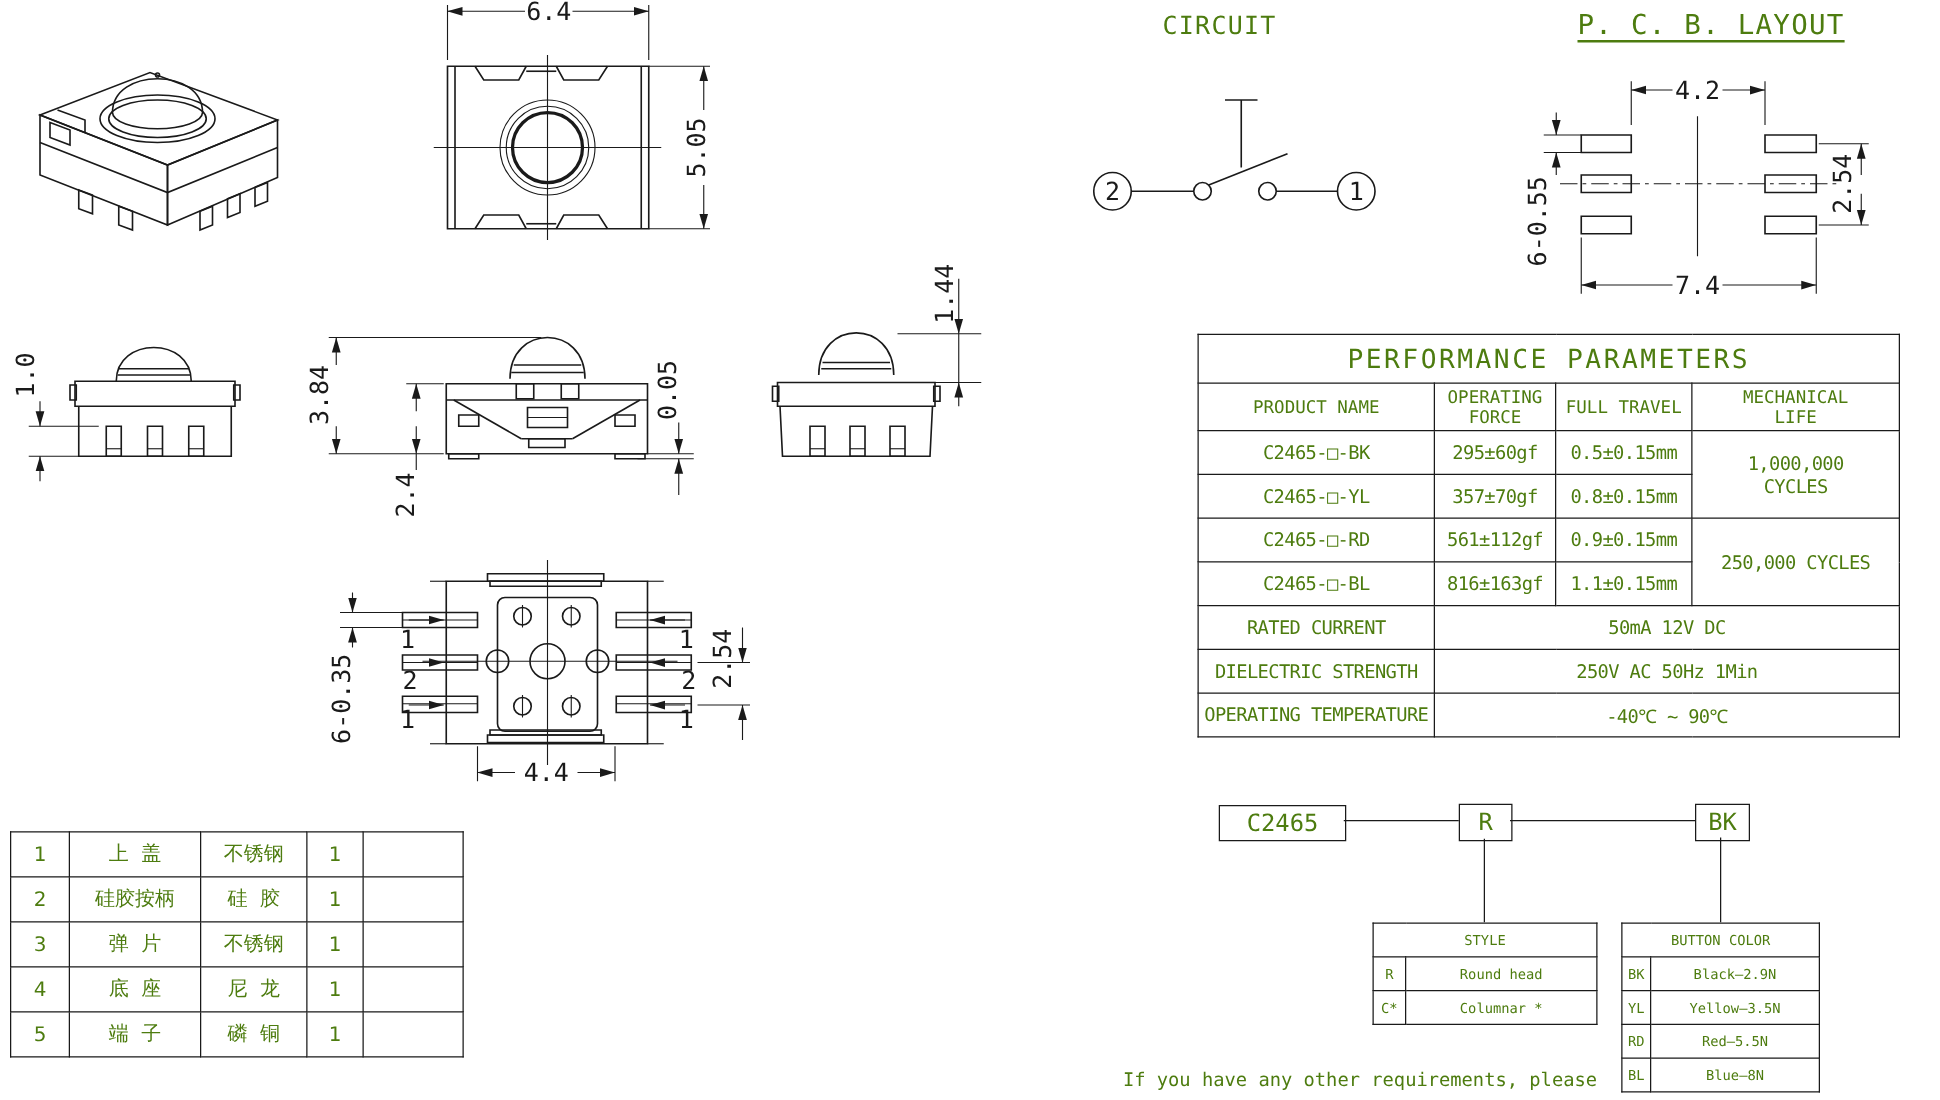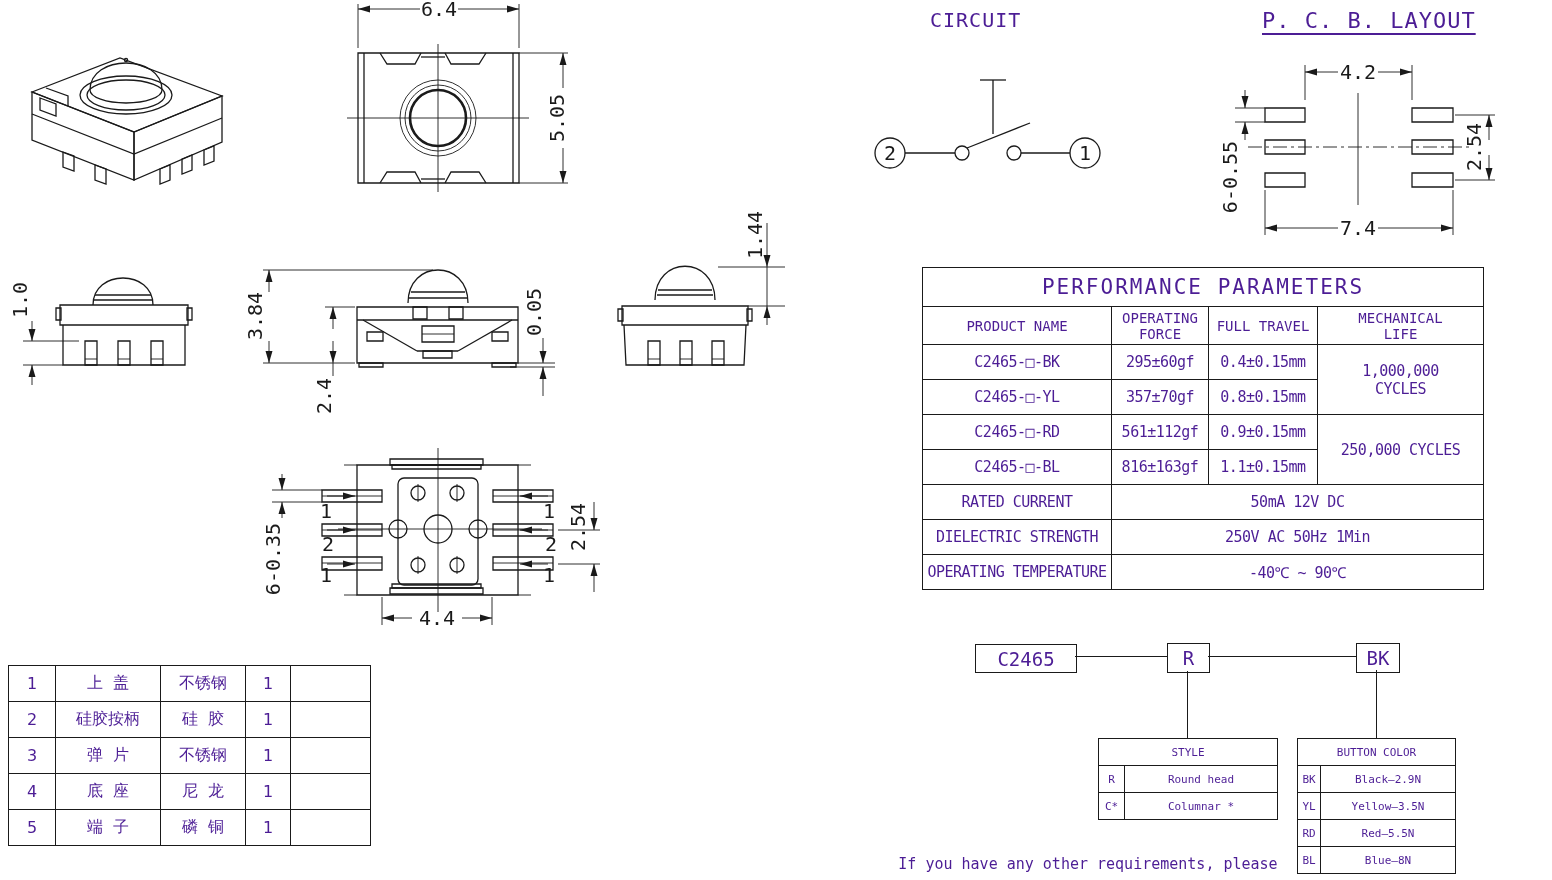--- a/index.html
+++ b/index.html
@@ -1,29 +1,29 @@
 <!DOCTYPE html>
 <html><head>
 <meta charset="utf-8">
 <style>
   html,body{margin:0;padding:0;background:#fff;}
   #canvas{position:relative;width:1552px;height:880px;background:#ffffff;overflow:hidden;
-          font-family:"DejaVu Sans Mono","Liberation Mono",monospace;color:#4c1d95;}
+          font-family:"DejaVu Sans Mono","Liberation Mono",monospace;color:#4d7c0f;}
   .abs{position:absolute;}
   svg{position:absolute;overflow:visible;}
   svg *{vector-effect:non-scaling-stroke;}
   .ln{stroke:#1a1a1a;stroke-width:1.3;fill:none;}
   .thin{stroke:#1a1a1a;stroke-width:0.9;fill:none;}
   text{fill:#1a1a1a;font-family:"DejaVu Sans Mono","Liberation Mono",monospace;font-size:20px;}
   .title{font-size:20px;letter-spacing:1px;white-space:nowrap;}
   .underlined{text-decoration:underline;text-underline-offset:5px;text-align:center;}
   table{border-collapse:collapse;table-layout:fixed;background:#fff;}
   td,th{border:1.5px solid #1a1a1a;text-align:center;vertical-align:middle;padding:0;
         font-weight:normal;overflow:hidden;}
-  #perf-table{width:561px;}
+  #perf-table{width:561px;margin-left:36px;}
   #perf-table .t-title{font-size:21px;letter-spacing:2px;height:38px;}
   #perf-table th{font-size:14px;white-space:pre-line;height:37px;}
   #perf-table td{font-size:15px;white-space:pre-line;letter-spacing:-0.5px;height:34px;}
   #parts-table{width:362px;}
   #parts-table th,#parts-table td{font-size:16px;height:35px;white-space:pre;
      font-family:"DejaVu Sans","Liberation Sans",sans-serif;}
   .order-box{position:absolute;border:1.5px solid #1a1a1a;display:flex;align-items:center;
      justify-content:center;font-size:19px;background:#fff;}
   .hline{position:absolute;border-top:1.5px solid #1a1a1a;height:0;}
   .vline{position:absolute;border-left:1.5px solid #1a1a1a;width:0;}
@@ -339,21 +339,21 @@
       <th>PRODUCT NAME</th>
       <th>OPERATING
 FORCE</th>
       <th>FULL TRAVEL</th>
       <th>MECHANICAL
 LIFE</th>
     </tr>
     <tr>
       <td>C2465-□-BK</td>
       <td>295±60gf</td>
-      <td>0.4±0.15mm</td>
+      <td>0.5±0.15mm</td>
       <td rowspan="2">1,000,000
 CYCLES</td>
     </tr>
     <tr>
       <td>C2465-□-YL</td>
       <td>357±70gf</td>
       <td>0.8±0.15mm</td>
     </tr>
     <tr>
       <td>C2465-□-RD</td>

